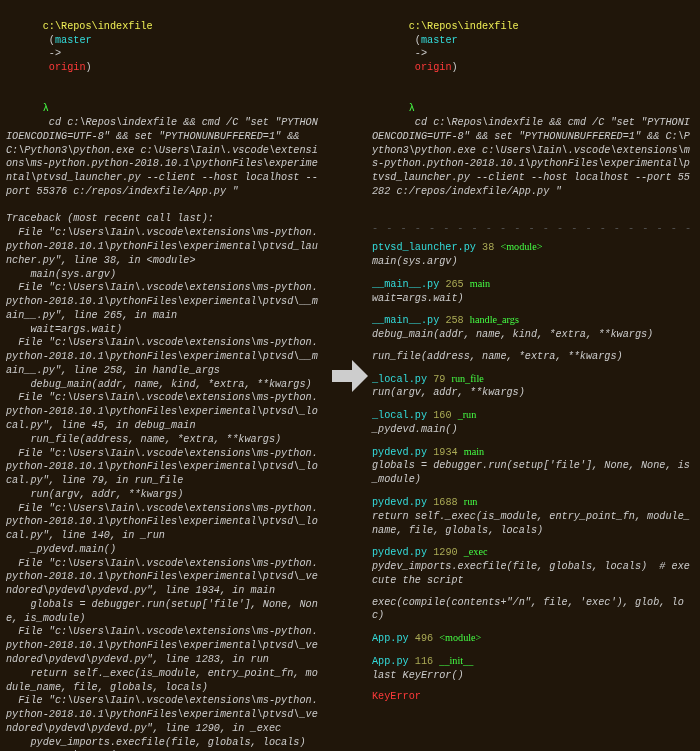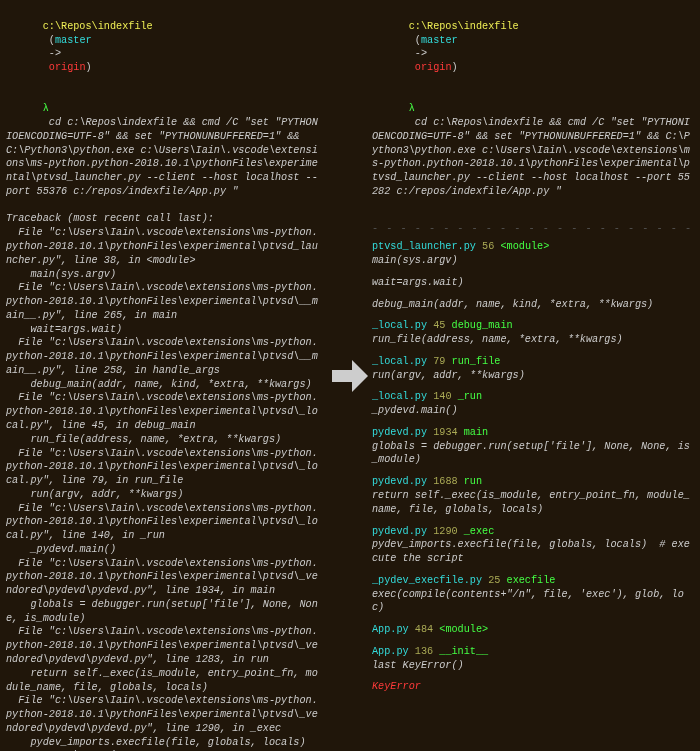--- a/index.html
+++ b/index.html
@@ -26,24 +26,24 @@
   .left  { width: 332px; }
   .arrow { width: 46px; display:flex; align-items:center; justify-content:center;}
   .right { width: 322px; padding-left: 0;}
 
   .term-line { white-space: pre-wrap; word-break: break-all; }
   .prompt-path   { color: #EEEE55; }
   .prompt-branch { color: #33DBDB; }
   .prompt-remote { color: #FF3A3A; }
   .prompt-carbon { color: #CCCCCC; }
   .cmd-sym  { color: #44FF44; }
-  .err-red  { color: #FF3A3A; font-style: italic; }
+  .err-red  { color: #FF3A3A; }
   .file-cy  { color: #33DBDB; text-align: center; }
   .lineno   { color: #AAAA55; }
-  .fn-green { color: #44FF44; }
+  .fn-green { color: #44FF44; font-family: Liberation Serif, serif; }
   .src      { color: #CCCCCC; font-style: italic; }
 
   .divider {
     color:#555; letter-spacing:1px; white-space:nowrap; overflow:hidden;
     padding: 2px 0 4px;
   }
 
   .arrow-svg { width: 44px; height: 44px; }
   .arrow-shape { fill:#CDCDCD; }
 
@@ -102,50 +102,50 @@
       <span class="prompt-carbon"> </span><span class="prompt-carbon">-&gt;</span>
       <span class="prompt-carbon"> </span><span class="prompt-remote">origin</span><span class="prompt-carbon">)</span>
     </div>
     <div class="term-line">
       <span class="cmd-sym">λ</span>
       <span class="src"> </span><span class="src">cd c:\Repos\indexfile &amp;&amp; cmd /C "set "PYTHONIOENCODING=UTF-8" &amp;&amp; set "PYTHONUNBUFFERED=1" &amp;&amp; C:\Python3\python.exe c:\Users\Iain\.vscode\extensions\ms-python.python-2018.10.1\pythonFiles\experimental\ptvsd_launcher.py --client --host localhost --port 55282 c:/repos/indexfile/App.py "</span>
     </div>
     <div class="spacer-sm"></div>
     <div class="divider">- - - - - - - - - - - - - - - - - - - - - - - - - - - - -</div>
     <div id="right-frames">
-        <div class="term-line"><span class="file-cy">ptvsd_launcher.py</span> <span class="lineno">56</span> <span class="fn-green">&lt;module&gt;</span></div>
+        <div class="term-line"><span class="file-cy">ptvsd_launcher.py</span> <span class="lineno">38</span> <span class="fn-green">&lt;module&gt;</span></div>
         <div class="term-line src">main(sys.argv)</div>
         <div class="spacer-sm"></div>
+        <div class="term-line"><span class="file-cy">__main__.py</span> <span class="lineno">265</span> <span class="fn-green">main</span></div>
         <div class="term-line src">wait=args.wait)</div>
         <div class="spacer-sm"></div>
+        <div class="term-line"><span class="file-cy">__main__.py</span> <span class="lineno">258</span> <span class="fn-green">handle_args</span></div>
         <div class="term-line src">debug_main(addr, name, kind, *extra, **kwargs)</div>
         <div class="spacer-sm"></div>
-        <div class="term-line"><span class="file-cy">_local.py</span> <span class="lineno">45</span> <span class="fn-green">debug_main</span></div>
         <div class="term-line src">run_file(address, name, *extra, **kwargs)</div>
         <div class="spacer-sm"></div>
         <div class="term-line"><span class="file-cy">_local.py</span> <span class="lineno">79</span> <span class="fn-green">run_file</span></div>
         <div class="term-line src">run(argv, addr, **kwargs)</div>
         <div class="spacer-sm"></div>
-        <div class="term-line"><span class="file-cy">_local.py</span> <span class="lineno">140</span> <span class="fn-green">_run</span></div>
+        <div class="term-line"><span class="file-cy">_local.py</span> <span class="lineno">160</span> <span class="fn-green">_run</span></div>
         <div class="term-line src">_pydevd.main()</div>
         <div class="spacer-sm"></div>
         <div class="term-line"><span class="file-cy">pydevd.py</span> <span class="lineno">1934</span> <span class="fn-green">main</span></div>
         <div class="term-line src">globals = debugger.run(setup['file'], None, None, is_module)</div>
         <div class="spacer-sm"></div>
         <div class="term-line"><span class="file-cy">pydevd.py</span> <span class="lineno">1688</span> <span class="fn-green">run</span></div>
         <div class="term-line src">return self._exec(is_module, entry_point_fn, module_name, file, globals, locals)</div>
         <div class="spacer-sm"></div>
         <div class="term-line"><span class="file-cy">pydevd.py</span> <span class="lineno">1290</span> <span class="fn-green">_exec</span></div>
         <div class="term-line src">pydev_imports.execfile(file, globals, locals)  # execute the script</div>
         <div class="spacer-sm"></div>
-        <div class="term-line"><span class="file-cy">_pydev_execfile.py</span> <span class="lineno">25</span> <span class="fn-green">execfile</span></div>
         <div class="term-line src">exec(compile(contents+"/n", file, 'exec'), glob, loc)</div>
         <div class="spacer-sm"></div>
-        <div class="term-line"><span class="file-cy">App.py</span> <span class="lineno">484</span> <span class="fn-green">&lt;module&gt;</span></div>
+        <div class="term-line"><span class="file-cy">App.py</span> <span class="lineno">496</span> <span class="fn-green">&lt;module&gt;</span></div>
         <div class="spacer-sm"></div>
-        <div class="term-line"><span class="file-cy">App.py</span> <span class="lineno">136</span> <span class="fn-green">__init__</span></div>
+        <div class="term-line"><span class="file-cy">App.py</span> <span class="lineno">116</span> <span class="fn-green">__init__</span></div>
         <div class="term-line src">last KeyError()</div>
         <div class="spacer-sm"></div>
       </div>
     <div class="term-line err-red">KeyError</div>
   </div>
 
 </div>
 
 </body></html>

